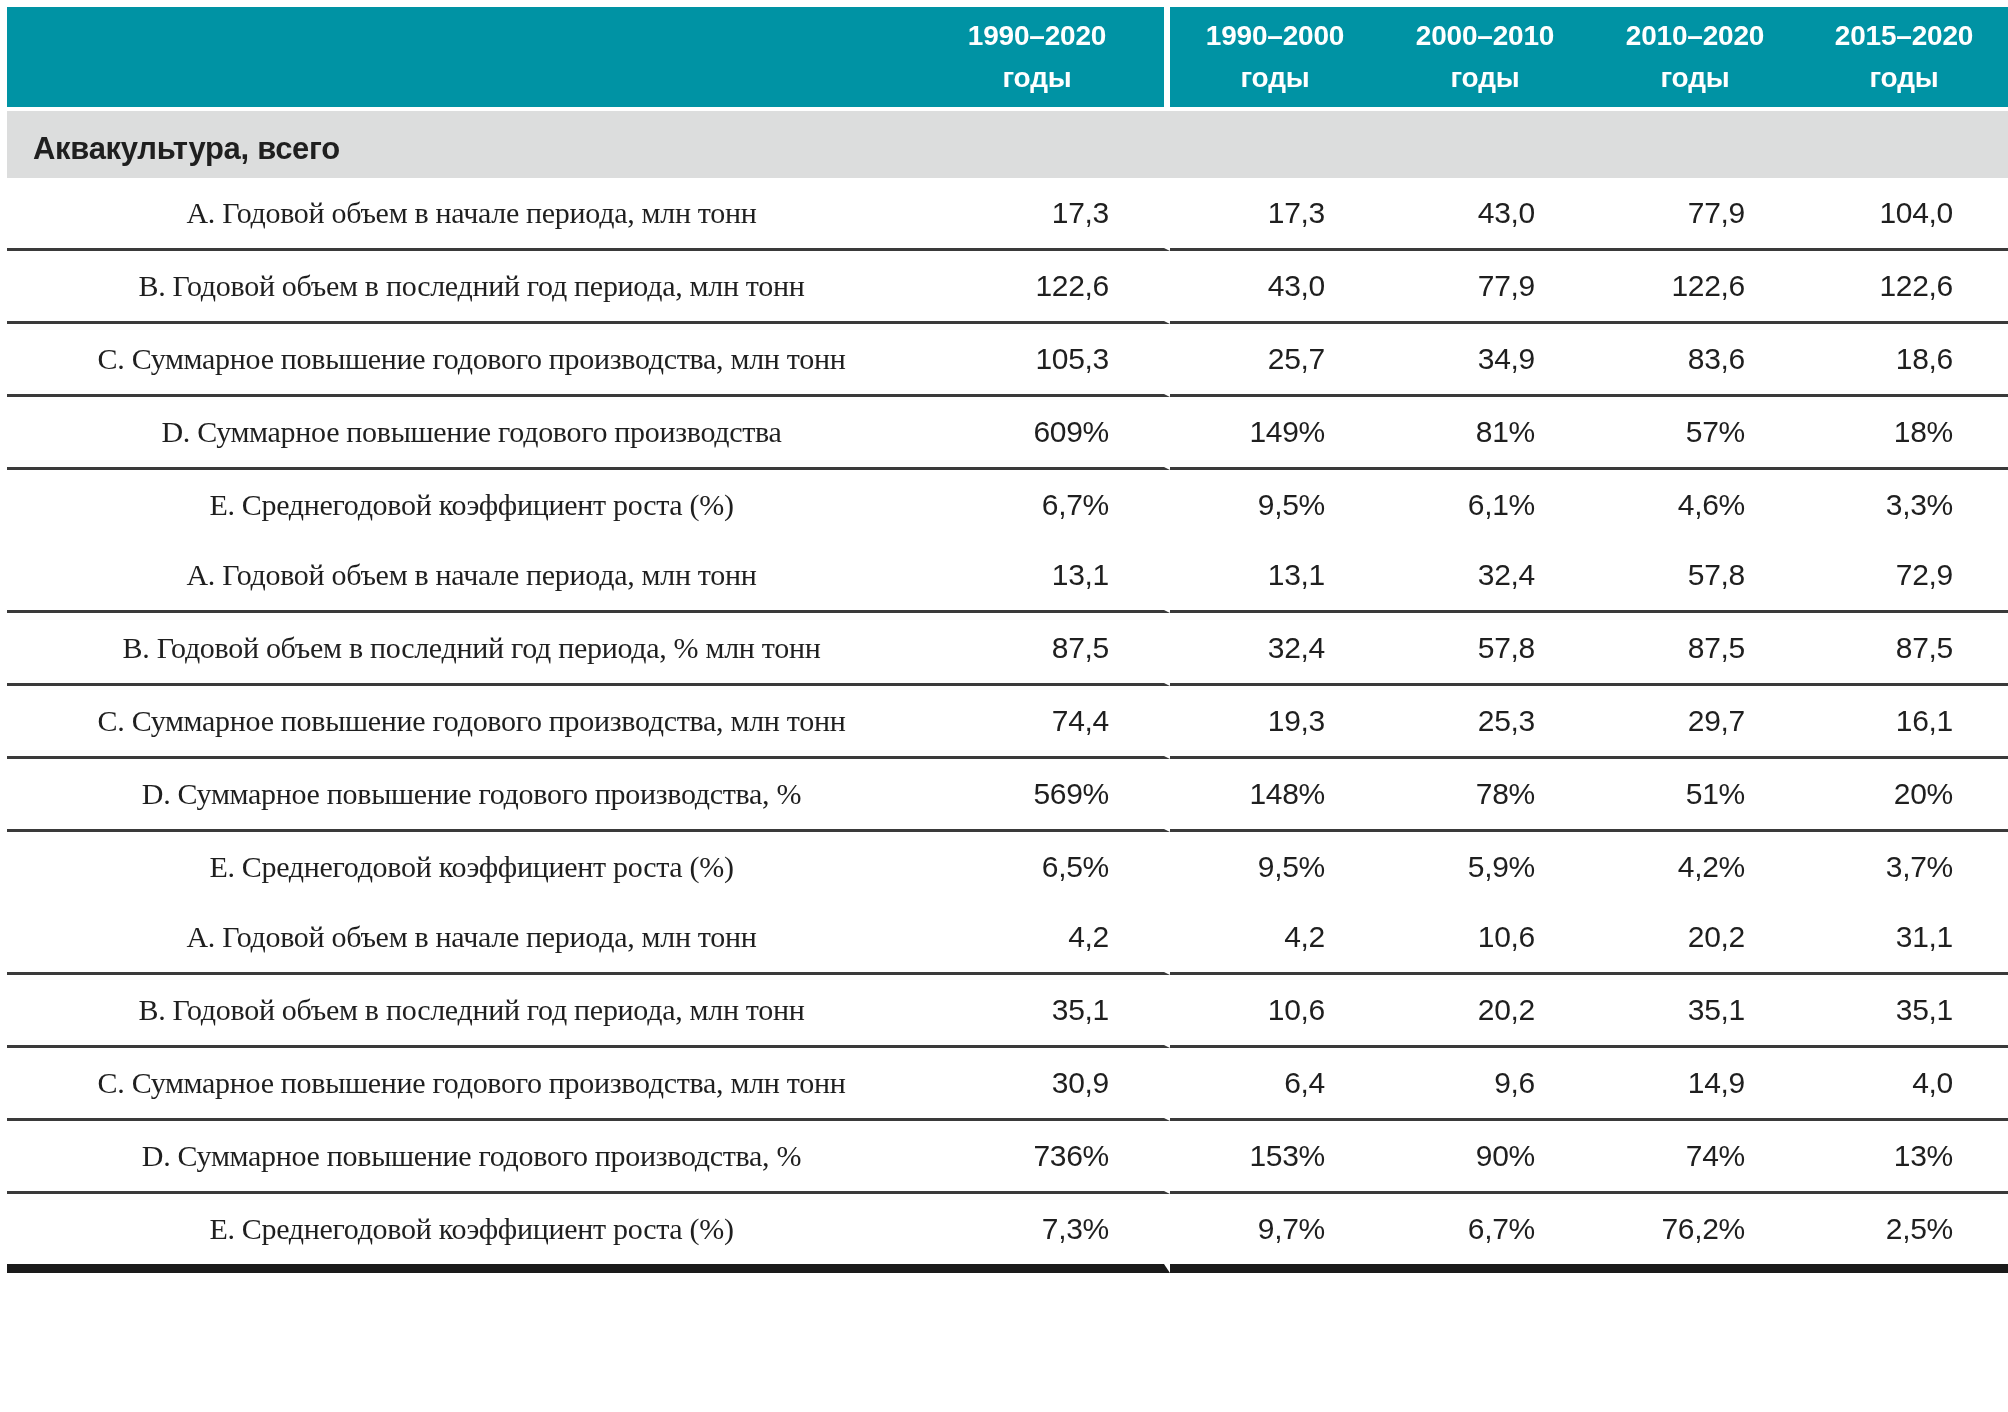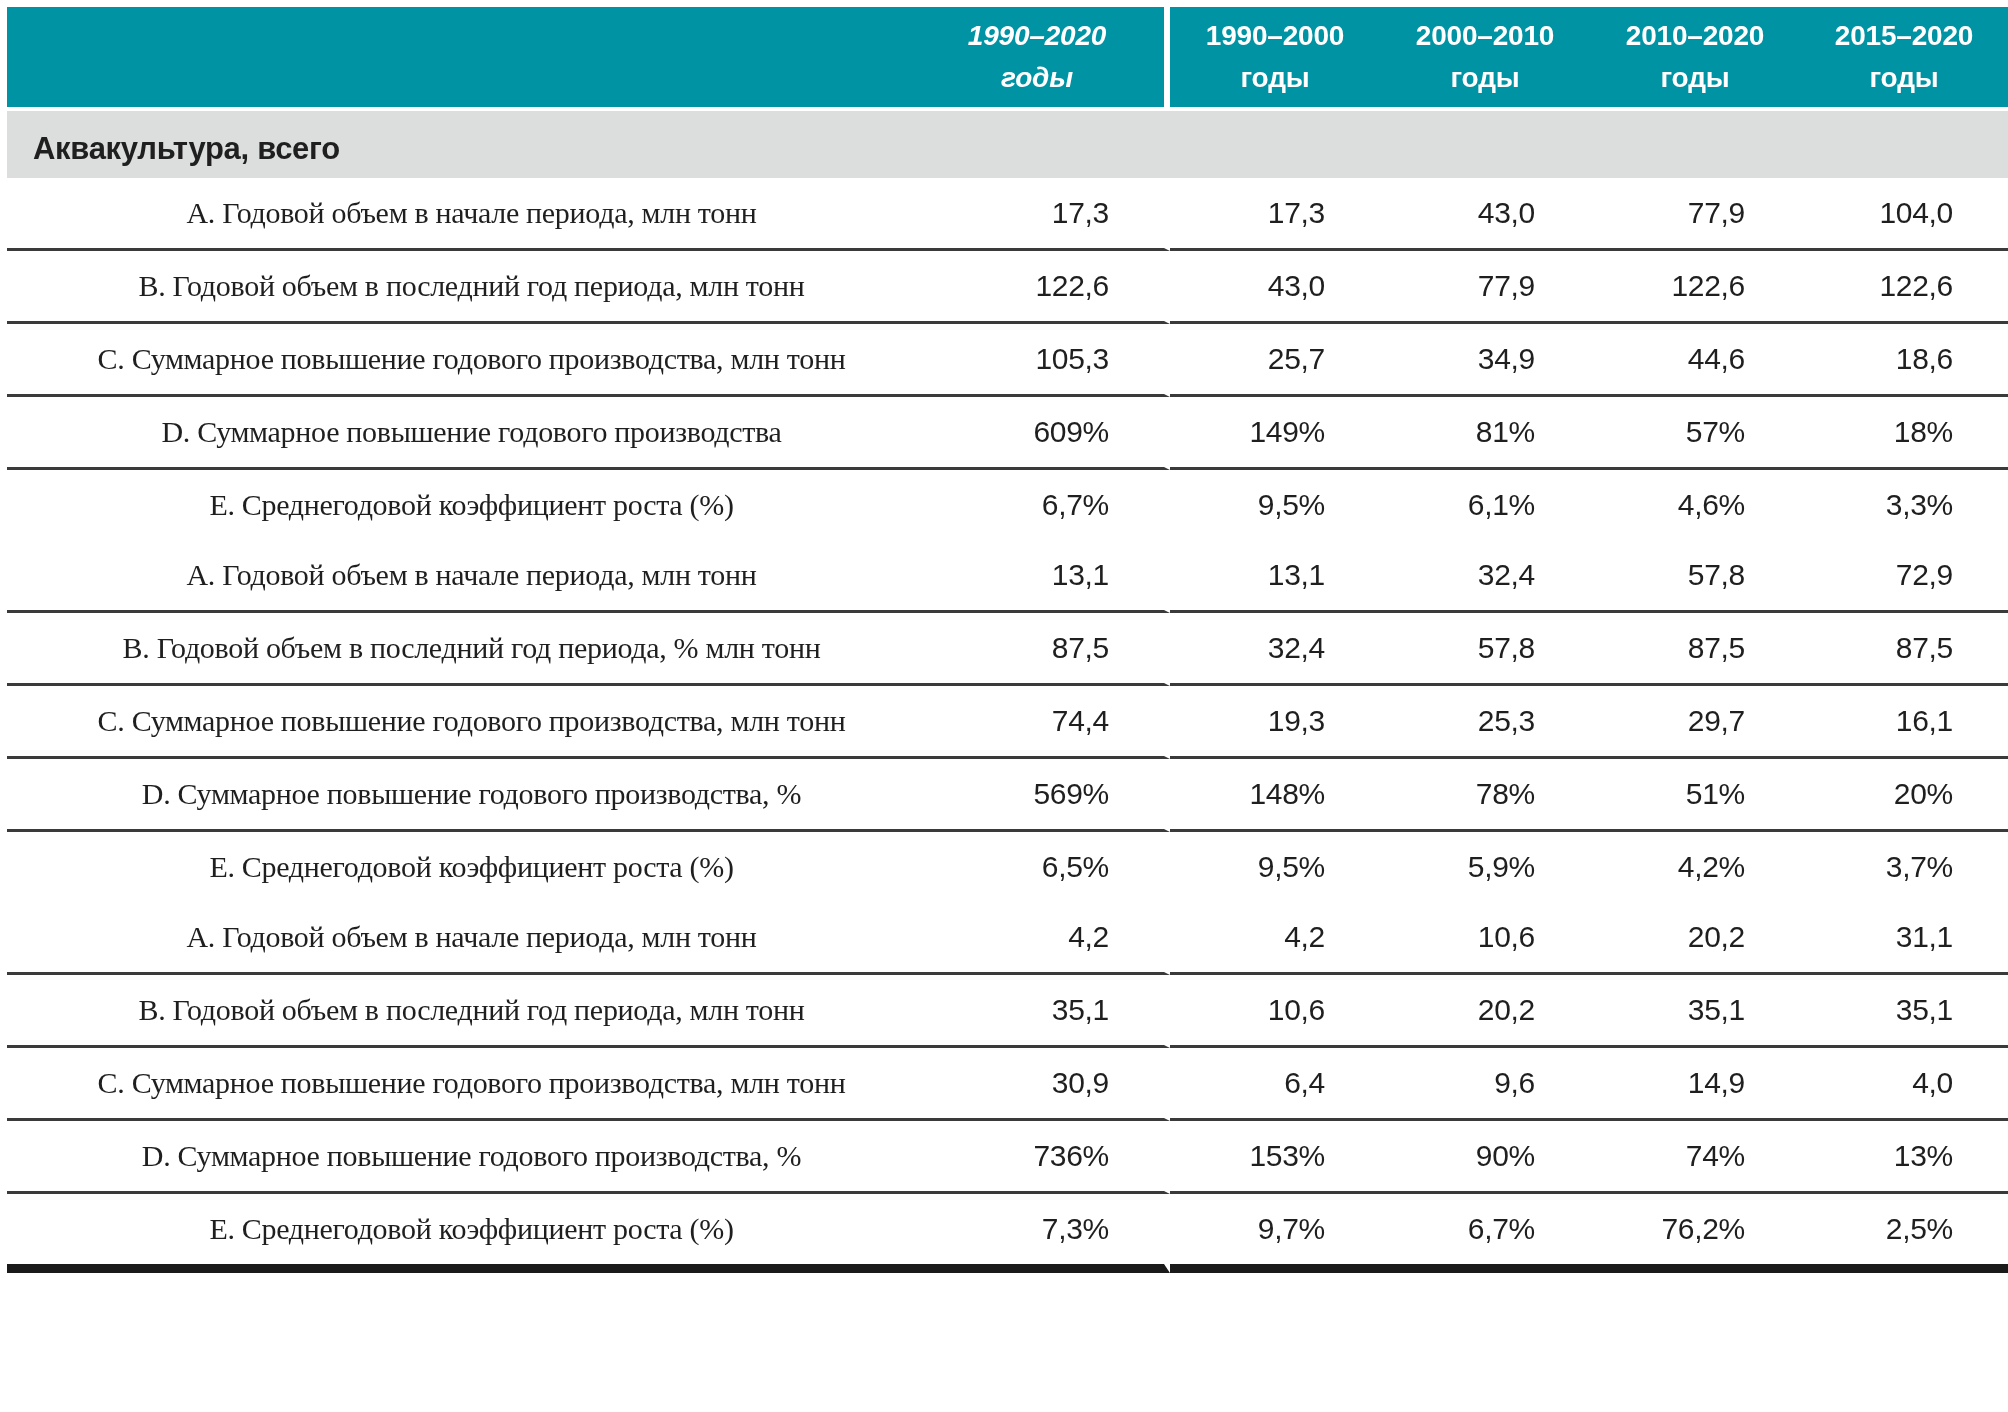--- a/index.html
+++ b/index.html
@@ -13,21 +13,21 @@
   }
   th, td { box-sizing:border-box; margin:0; }
 
   
   tr.head th {
     background:#0093a4; color:#ffffff; font-weight:bold; font-size:28px;
     text-align:center; vertical-align:middle; height:104px;
     border-bottom:4px solid #ffffff; padding:0; letter-spacing:-0.2px;
   }
   th.w-label { width:903px; }
-  th.w-c1 { width:260px; border-right:6px solid #ffffff;font-style:italic; }
+  th.w-c1 { width:260px; border-right:6px solid #ffffff; }
   th.w-c2, th.w-c3, th.w-c4 { width:210px; }
   th.w-c5 { width:208px; }
   .hl { line-height:1.5; }
 
   
   tr.section td {
     background:#dcdddd; font-weight:bold; font-size:31px; height:67px;
     vertical-align:middle; padding:8px 0 0 26px; letter-spacing:-0.3px;
   }
 
@@ -89,21 +89,21 @@
         <td class="num">43,0</td>
         <td class="num">77,9</td>
         <td class="num">122,6</td>
         <td class="num">122,6</td>
       </tr>
       <tr class="data">
         <td class="lbl">C. Суммарное повышение годового производства, млн тонн</td>
         <td class="num div">105,3</td>
         <td class="num">25,7</td>
         <td class="num">34,9</td>
-        <td class="num">44,6</td>
+        <td class="num">83,6</td>
         <td class="num">18,6</td>
       </tr>
       <tr class="data">
         <td class="lbl">D. Суммарное повышение годового производства</td>
         <td class="num div">609%</td>
         <td class="num">149%</td>
         <td class="num">81%</td>
         <td class="num">57%</td>
         <td class="num">18%</td>
       </tr>

